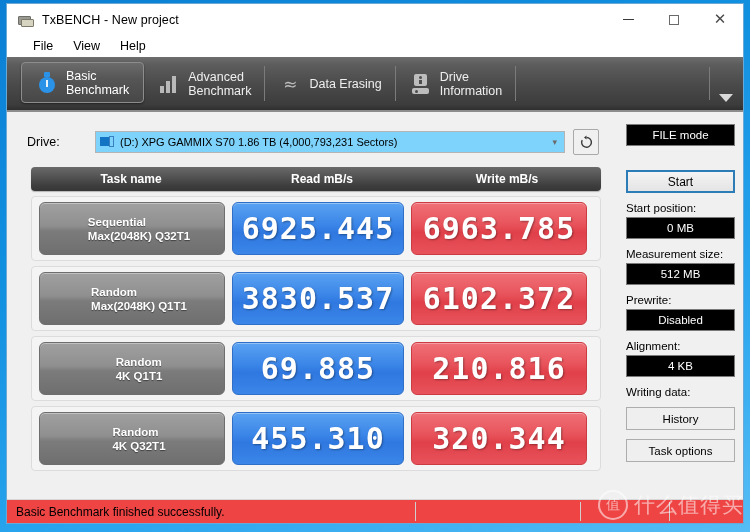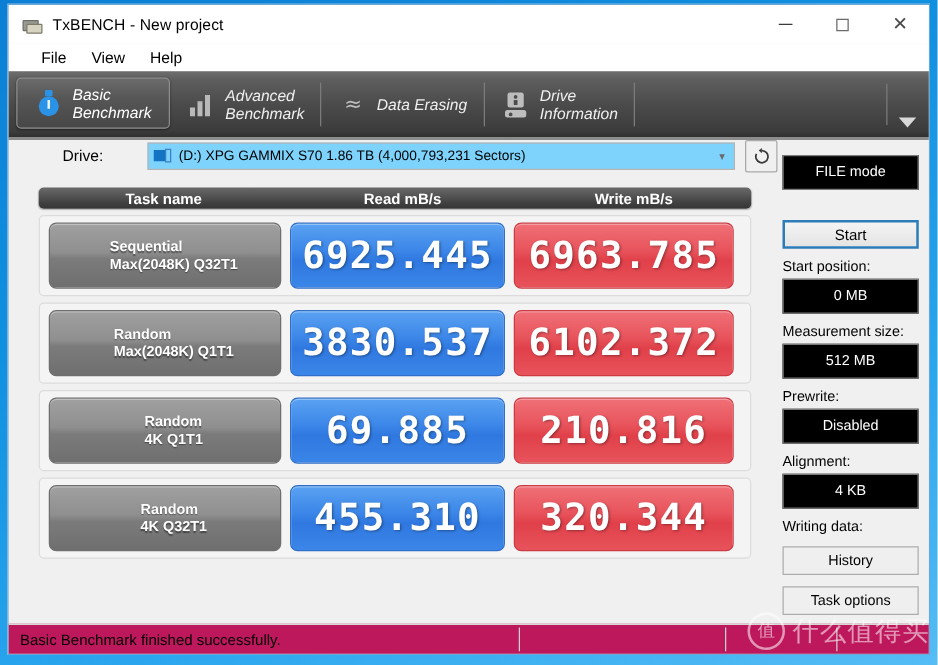--- a/index.html
+++ b/index.html
@@ -28,23 +28,22 @@
   .glyph-min{display:block;width:11px;height:1px;background:#3a3a3a;}
   .glyph-max{display:block;width:10px;height:10px;border:1px solid #6a6a6a;box-sizing:border-box;}
   .glyph-close{display:block;font-size:15px;line-height:15px;color:#4a4a4a;font-family:"DejaVu Sans",sans-serif;}
   
   .menubar{height:22px;background:#ffffff;display:flex;align-items:center;padding-left:16px;flex:0 0 auto;}
   .menu-item{font-size:12.5px;color:#000;padding:2px 10px;cursor:default;}
   
   .tabstrip{
     height:55px;flex:0 0 auto;position:relative;
     background:linear-gradient(180deg,#6e6e6e 0%,#5d5d5d 14%,#4a4a4a 52%,#3c3c3c 90%,#2f2f2f 100%);
-    display:flex;align-items:stretch;padding-left:6px;box-sizing:border-box;
+    display:flex;align-items:stretch;padding-left:14px;box-sizing:border-box;
     border-bottom:2px solid #8c8c8c;
-    font-style:italic;
   }
   .tab{
     display:flex;align-items:center;gap:8px;padding:0 14px;position:relative;
     color:#e9e9e9;cursor:default;
   }
   .tab.active{
     background:linear-gradient(180deg,#6b6b6b 0%,#565656 40%,#474747 100%);
     border:1px solid #8d8d8d;border-radius:4px;margin:5px 0 7px 0;
     box-shadow:0 1px 2px rgba(0,0,0,.45);
   }
@@ -68,40 +67,40 @@
   .ic-drv .bot{position:absolute;left:2px;top:16px;width:17px;height:6px;background:#bdbdbd;border-radius:2px;}
   .ic-drv .bdot{position:absolute;left:5px;top:18px;width:3px;height:3px;border-radius:50%;background:#4d4d4d;}
   .tabs-more{margin-left:auto;display:flex;align-items:flex-end;padding:0 10px 8px 10px;position:relative;}
   .tabs-more .sepl{position:absolute;left:0;top:10px;bottom:10px;width:1px;background:#7b7b7b;}
   .caret{width:0;height:0;border-left:7px solid transparent;border-right:7px solid transparent;border-top:8px solid #d8d8d8;}
   
   .body{flex:1 1 auto;display:flex;position:relative;background:#f0f0f0;}
   .left{flex:1 1 auto;padding:0 0 0 0;position:relative;}
   .right{width:121px;flex:0 0 auto;padding:12px 8px 0 4px;box-sizing:border-box;}
   
-  .driverow{display:flex;align-items:center;height:24px;margin:1px 0 0 20px;justify-content:flex-end;}
+  .driverow{display:flex;align-items:center;height:24px;margin:18px 0 0 20px;}
   .drive-lbl{font-size:12.5px;color:#000;width:68px;}
   .combo{
     flex:1 1 auto;height:22px;background:#7dd3fc;border:1px solid #b4b4b4;
     display:flex;align-items:center;padding:0 0 0 4px;box-sizing:border-box;position:relative;
     max-width:470px;
   }
   .combo .dico{width:15px;height:12px;position:relative;margin-right:5px;flex:0 0 auto;}
   .combo .dico i{position:absolute;left:0;top:1px;width:9px;height:9px;background:#1474c4;display:block;}
   .combo .dico b{position:absolute;left:9px;top:0;width:5px;height:11px;border:1px solid #3a7fc0;display:block;box-sizing:border-box;}
   .combo-txt{font-size:11px;color:#000;white-space:nowrap;overflow:hidden;}
   .combo-arrow{position:absolute;right:7px;top:6px;color:#6a6a6a;font-size:9px;line-height:9px;}
   .refresh{
     width:24px;height:24px;margin-left:8px;border:1px solid #a9a9a9;background:#f0f0f0;
     display:flex;align-items:center;justify-content:center;border-radius:2px;flex:0 0 auto;
   }
   
   .table{margin:13px 0 0 24px;width:570px;}
   .thead{
-    height:17px;border-radius:4px;display:flex;align-items:center;
+    height:24px;border-radius:4px;display:flex;align-items:center;
     background:linear-gradient(180deg,#6a6a6a 0%,#565656 35%,#3f3f3f 75%,#363636 100%);
     box-shadow:0 1px 1px rgba(0,0,0,.25);
   }
   .th{color:#fff;font-size:12px;font-weight:bold;text-align:center;position:relative;}
   .th.c1{width:200px;} .th.c2{width:182px;} .th.c3{width:188px;}
   .row{
     margin-top:5px;height:65px;background:#f4f4f4;border:1px solid #dcdcdc;border-radius:4px;
     display:flex;align-items:center;padding:0 7px;box-sizing:border-box;
   }
   .taskbtn{
@@ -121,36 +120,36 @@
     border:1px solid #2f6fc8;box-shadow:inset 0 1px 0 rgba(255,255,255,.35);}
   .val.write{width:176px;background:linear-gradient(180deg,#f07077 0%,#e8535b 42%,#e04049 58%,#e8535b 100%);
     border:1px solid #cc3a42;box-shadow:inset 0 1px 0 rgba(255,255,255,.32);}
   .val span{
     color:#fff;font-size:30px;font-weight:bold;letter-spacing:1px;
     font-family:"DejaVu Sans Mono","Liberation Mono",monospace;
     text-shadow:1px 1px 2px rgba(0,0,0,.35);
   }
   
   .dark-btn{
-    height:28px;background:#000;color:#fff;font-size:11.5px;display:flex;align-items:center;justify-content:center;
+    height:22px;background:#000;color:#fff;font-size:11.5px;display:flex;align-items:center;justify-content:center;
     border:1px solid #7a7a7a;box-sizing:border-box;
   }
   .start-btn{
     height:23px;margin-top:24px;background:linear-gradient(180deg,#f4f4f4,#e4e4e4);
     border:2px solid #2c7cb8;box-sizing:border-box;display:flex;align-items:center;justify-content:center;
     font-size:12px;color:#000;
   }
   .sect-lbl{font-size:11.5px;color:#000;margin:9px 0 3px 0;}
   .plain-btn{
     height:23px;margin-top:9px;background:#efefef;border:1px solid #adadad;box-sizing:border-box;
     display:flex;align-items:center;justify-content:center;font-size:11.5px;color:#000;
   }
   
   .statusbar{
-    height:23px;flex:0 0 auto;background:#be185d;border-top:1px solid #d6d6d6;
+    height:23px;flex:0 0 auto;background:#ef4444;border-top:1px solid #d6d6d6;
     display:flex;align-items:center;position:relative;
   }
   .st-seg{position:absolute;top:2px;bottom:2px;width:1px;background:#cfcfcf;}
   .st-text{font-size:12px;color:#000;padding-left:9px;}
   
   .wm{
     position:absolute;right:6px;bottom:12px;display:flex;align-items:center;gap:6px;
     opacity:.55;pointer-events:none;
   }
   .wm-logo{width:26px;height:26px;border-radius:50%;border:2px solid #ffffff;color:#fff;

